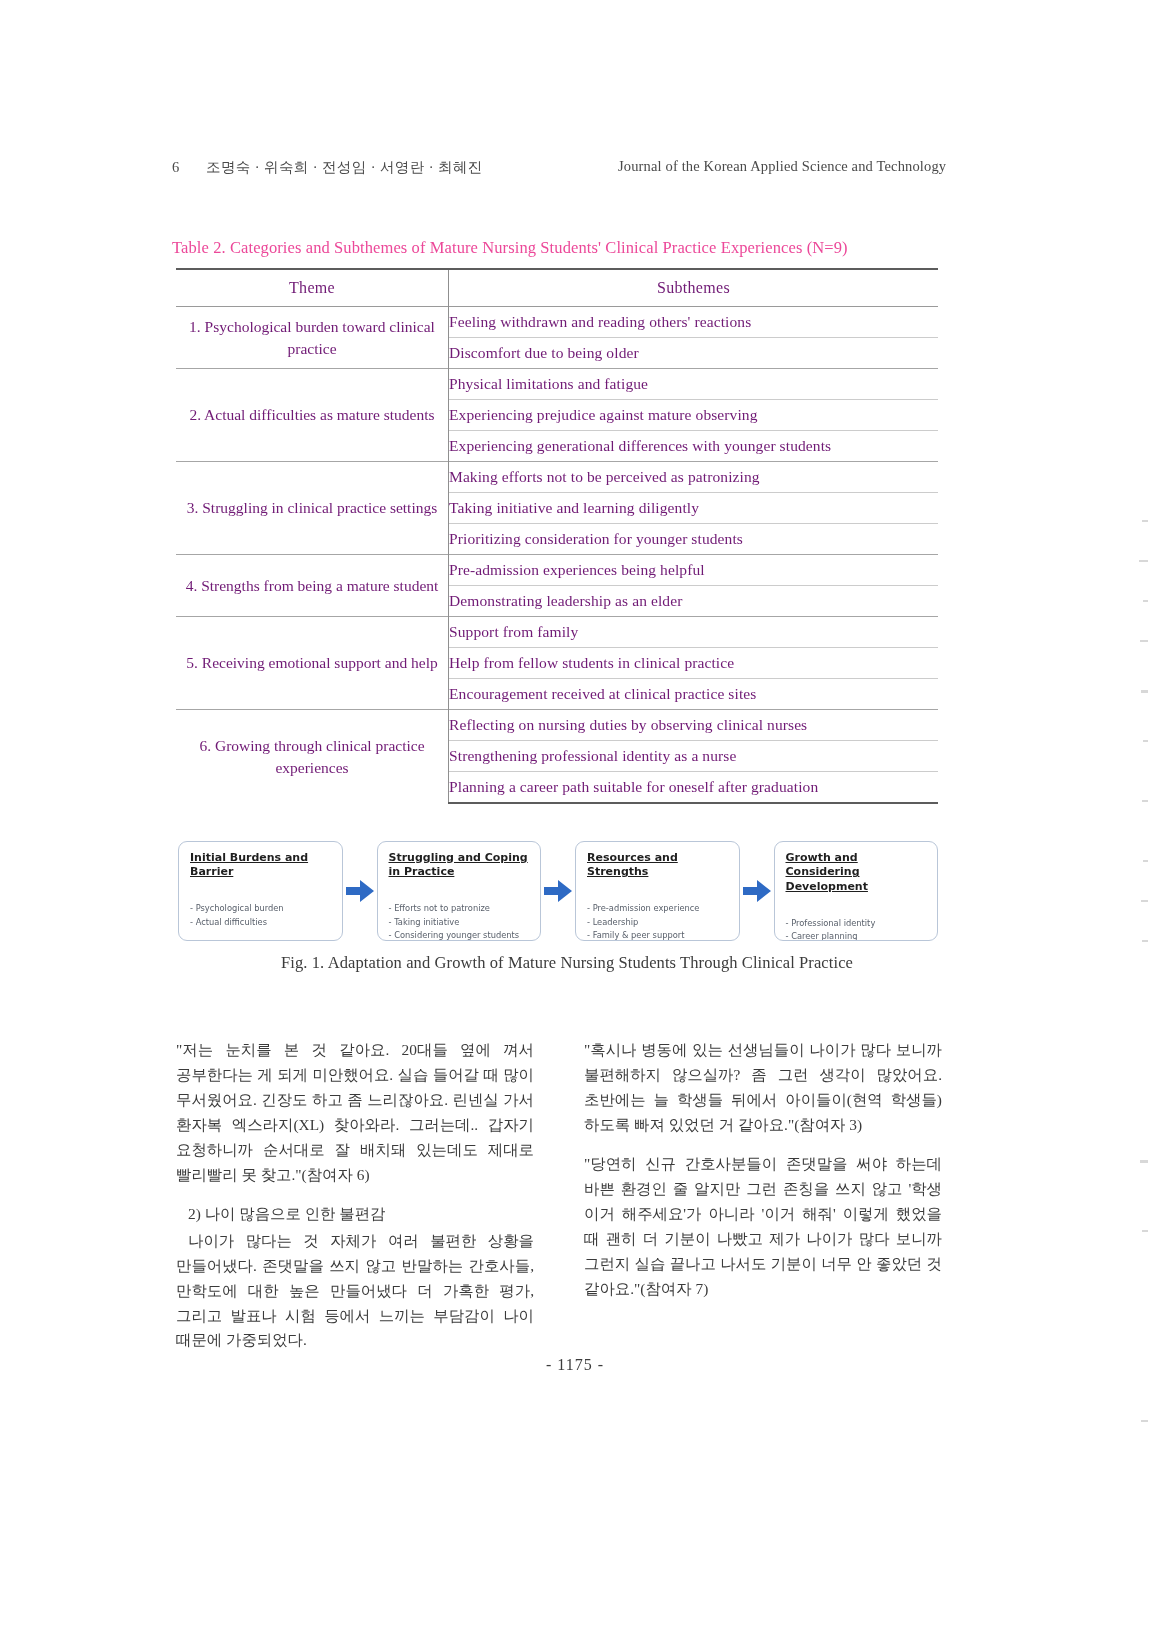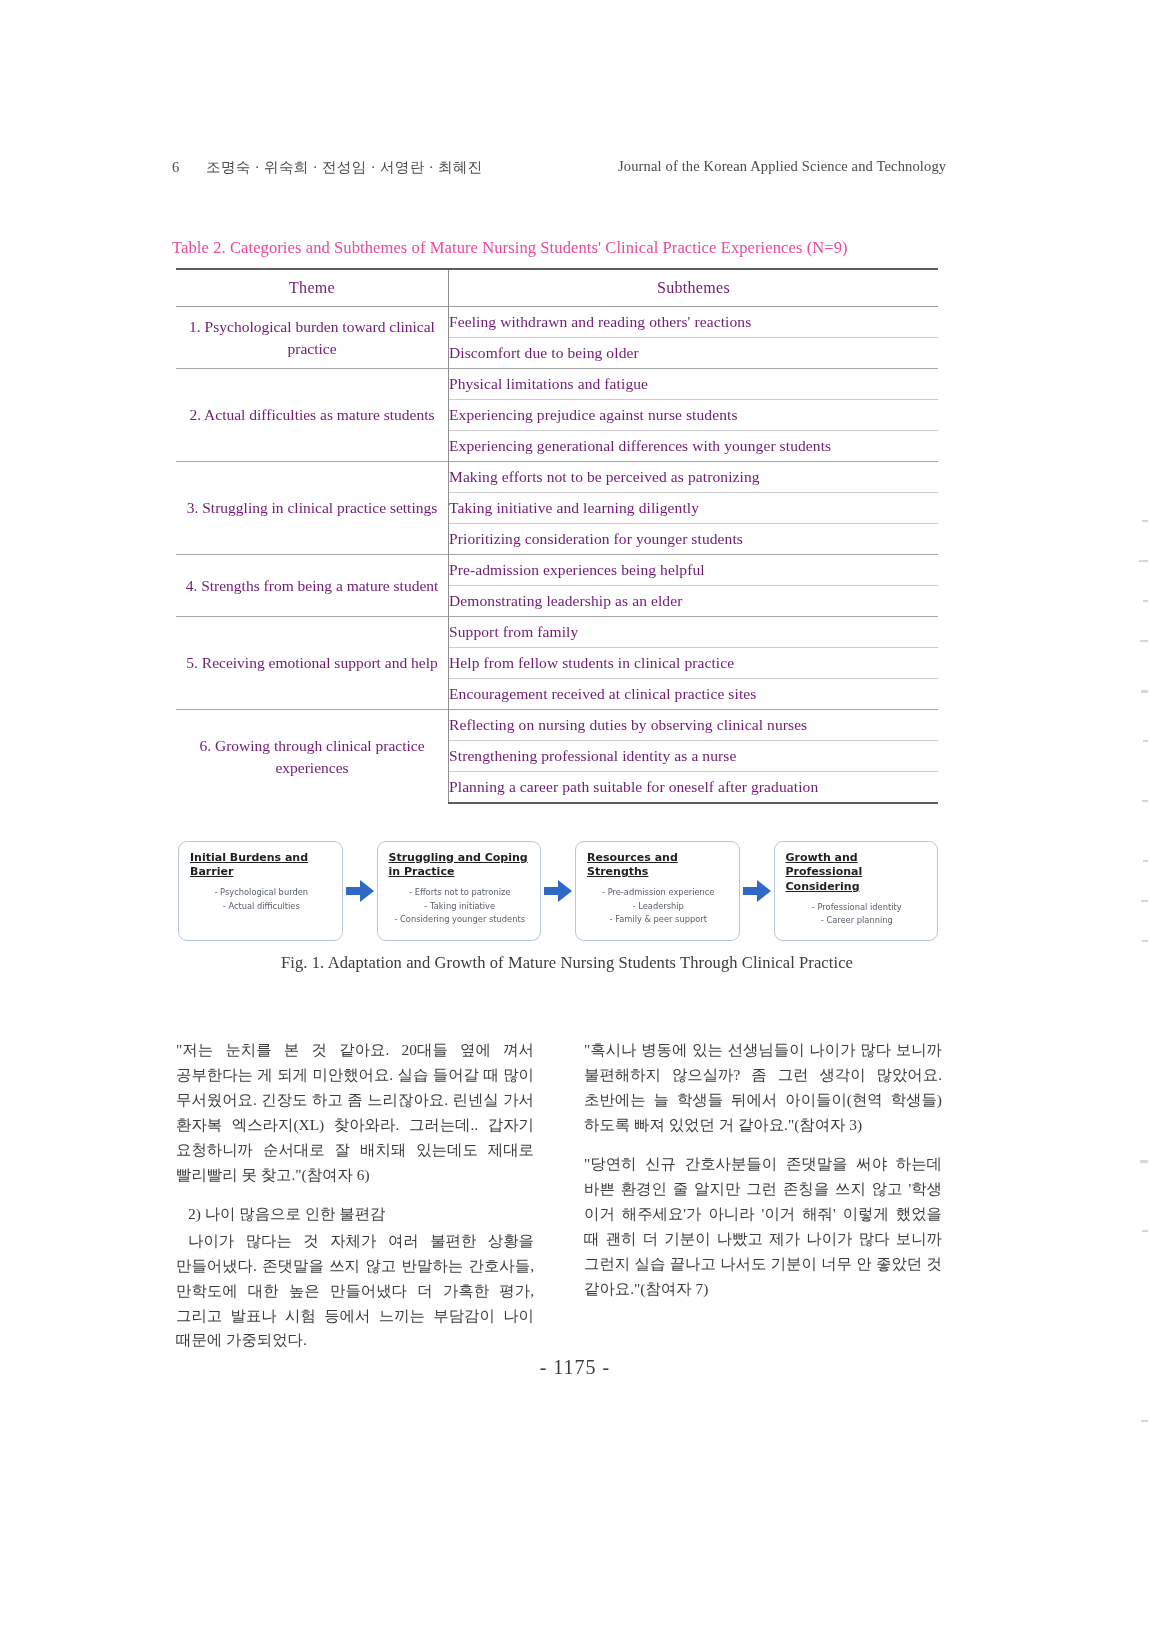--- a/index.html
+++ b/index.html
@@ -140,22 +140,21 @@
   .fbox.b4 { width: 172px; }
   .fbox .ftitle {
     font-size: 11px;
     font-weight: bold;
     color: #1f1f1f;
     text-decoration: underline;
     line-height: 1.35;
     margin-bottom: 3px;
   }
   .fbox .fitems {
-    margin-top: 6px;
-    text-align: center;
+    margin-top: 22px;
   }
   .fbox .fitem {
     font-size: 8.3px;
     color: #59606b;
     line-height: 1.62;
     white-space: nowrap;
   }
   .arrow {
     width: 34px;
     height: 100px;
@@ -198,21 +197,21 @@
   .col p.quote { text-align: justify; }
   .col p.heading { margin: 0 0 2px 0; text-indent: 12px; }
   .col p.para { text-indent: 12px; }
 
   .pagefoot {
     position: absolute;
     left: 0;
     top: 1356px;
     width: 1150px;
     text-align: center;
-    font-size: 20px;
+    font-size: 16px;
     color: #3c3c3c;
     letter-spacing: 1px;
   }
 
   
   .edge-marks {
     position: absolute;
     right: 0;
     top: 0;
     width: 14px;
@@ -255,21 +254,21 @@
         </tr>
         <tr>
           <td class="sub row-sep">Discomfort due to being older</td>
         </tr>
 
         <tr>
           <td class="theme grp-sep" rowspan="3">2. Actual difficulties as mature students</td>
           <td class="sub grp-sep">Physical limitations and fatigue</td>
         </tr>
         <tr>
-          <td class="sub row-sep">Experiencing prejudice against nurse students</td>
+          <td class="sub row-sep">Experiencing prejudice against mature observing</td>
         </tr>
         <tr>
           <td class="sub row-sep">Experiencing generational differences with younger students</td>
         </tr>
 
         <tr>
           <td class="theme grp-sep" rowspan="3">3. Struggling in clinical practice settings</td>
           <td class="sub grp-sep">Making efforts not to be perceived as patronizing</td>
         </tr>
         <tr>
@@ -353,21 +352,21 @@
       </div>
     </div>
 
     <div class="arrow">
       <svg width="28" height="22" viewBox="0 0 28 22" aria-hidden="true">
         <path d="M0 7 H14 V0 L28 11 L14 22 V15 H0 Z" fill="#2e6ac4"></path>
       </svg>
     </div>
 
     <div class="fbox b4">
-      <div class="ftitle">Growth and Professional Considering</div>
+      <div class="ftitle">Growth and Considering Development</div>
       <div class="fitems">
         <div class="fitem">- Professional identity</div>
         <div class="fitem">- Career planning</div>
       </div>
     </div>
 
   </div>
 
   <div class="fig-caption">Fig. 1. Adaptation and Growth of Mature Nursing Students Through Clinical Practice</div>
 

